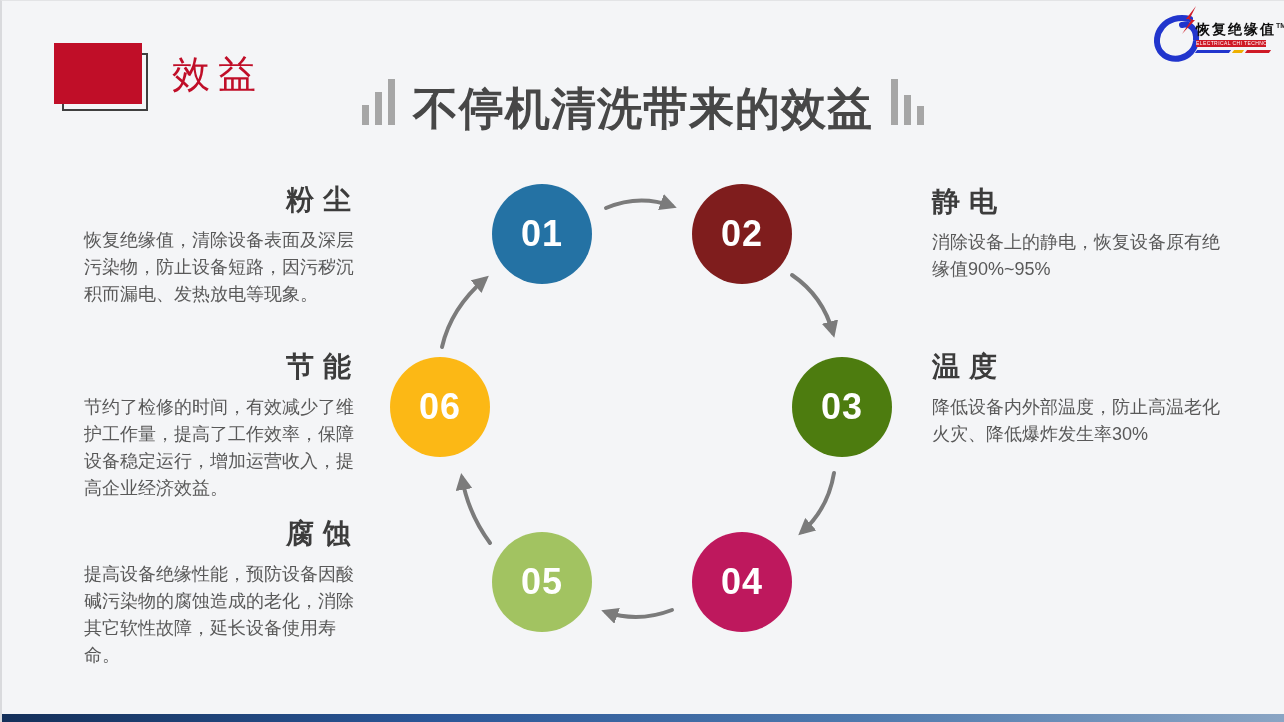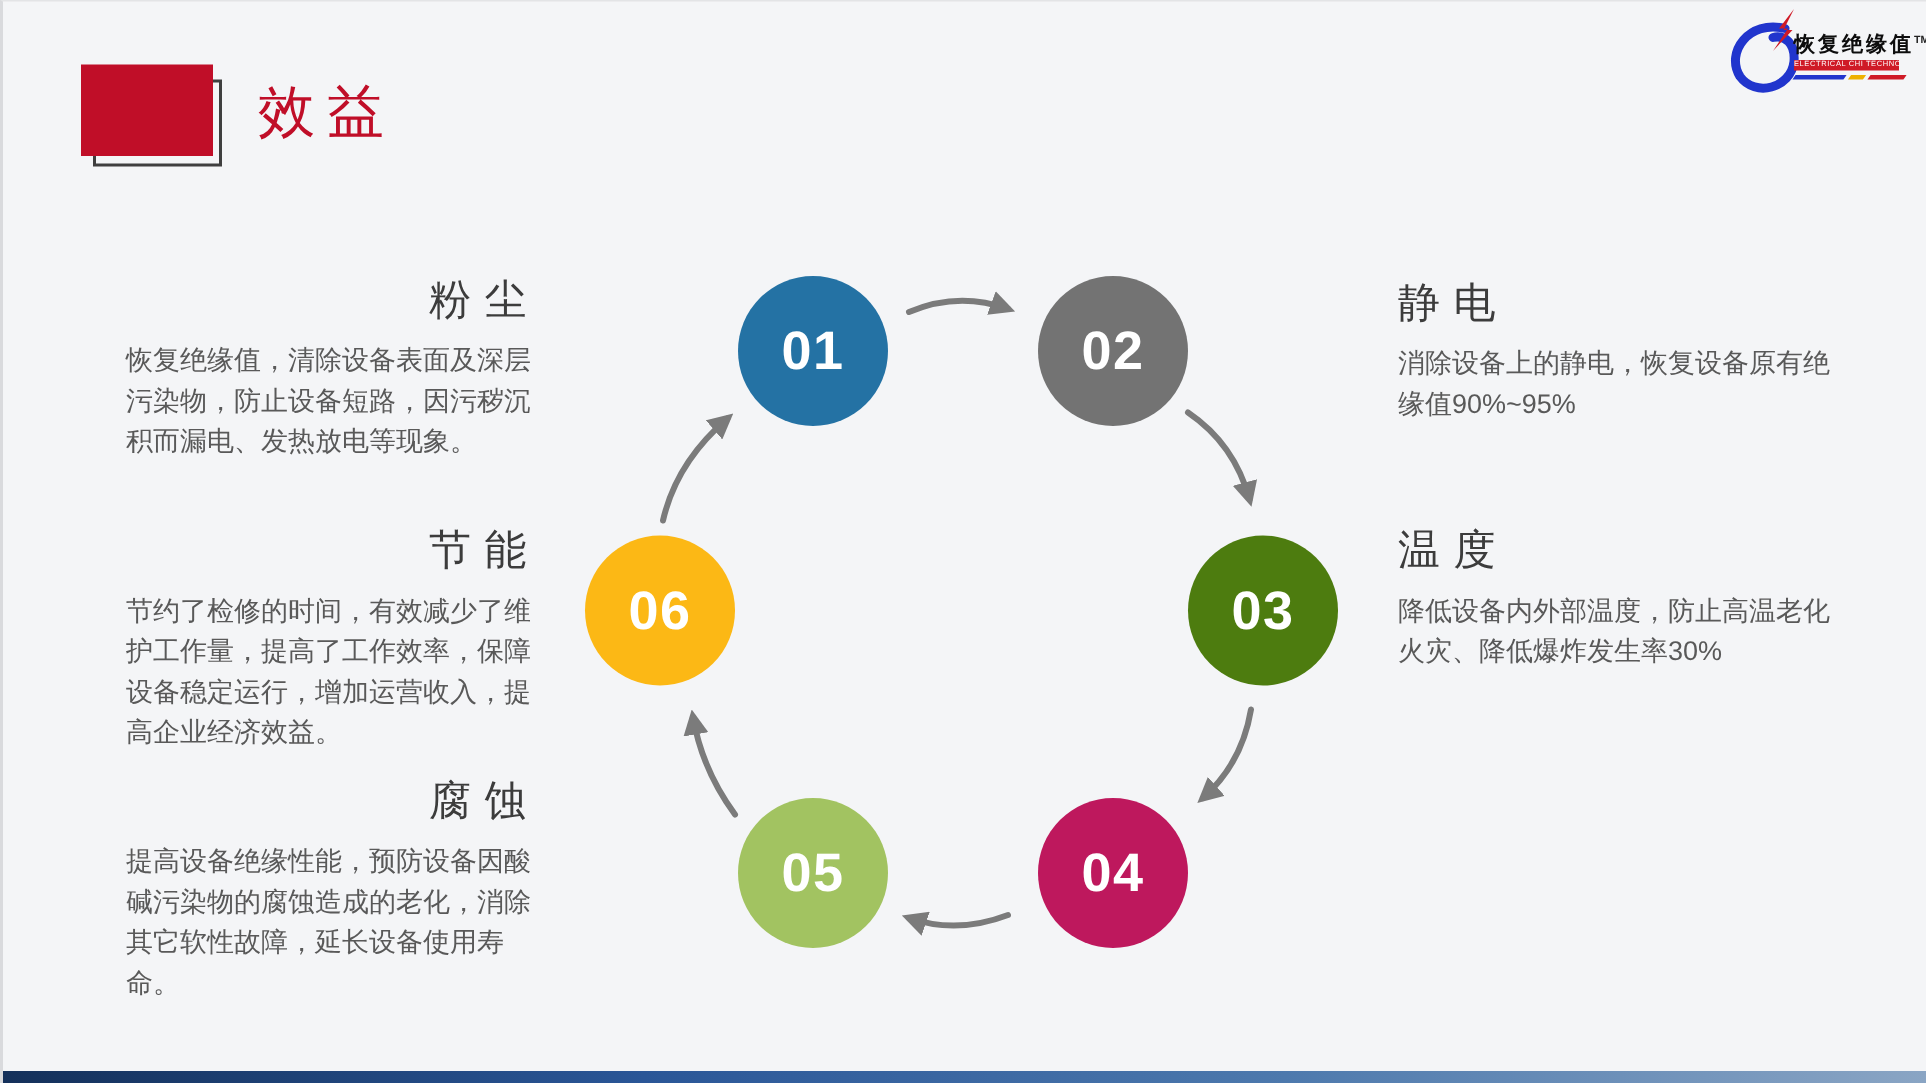--- a/index.html
+++ b/index.html
@@ -52,21 +52,21 @@
     color:#fff;font-size:36px;font-weight:bold;letter-spacing:1px;
   }
   .c1{left:490px;top:183px}.c2{left:690px;top:183px}.c3{left:790px;top:356px}
   .c4{left:690px;top:531px}.c5{left:490px;top:531px}.c6{left:388px;top:356px}
   .arrows{position:absolute;left:380px;top:160px;}
   .arrows path.a{fill:none;stroke:var(--arrow-gray,#7b7b7b);stroke-width:4;stroke-linecap:round;}
   
   .benefit{position:absolute;width:296px;}
   .benefit h3{
     margin:0 0 8px 0;font-size:28px;letter-spacing:9px;
-    color:var(--heading-gray,#3c3c3c);font-weight:normal;
+    color:var(--heading-gray,#3c3c3c);font-weight:bold;
   }
   .benefit p{margin:0;font-size:18px;line-height:1.5;color:var(--body-gray,#595959);}
   .left-col h3{text-align:right;}
   .bl1{left:82px;top:180px;width:276px;}
   .bl2{left:82px;top:347px;width:276px;}
   .bl3{left:82px;top:514px;width:276px;}
   .br1{left:930px;top:182px;}
   .br2{left:930px;top:347px;}
   .br3{left:930px;top:513px;}
   
@@ -75,20 +75,33 @@
 </style>
 </head>
 <body>
 
 <div class="stage">
 
   <div class="sq-outline"></div>
   <div class="sq-red"></div>
   <div class="section-label">效益</div>
 
+  <div class="title-row">
+    <span class="bars">
+        <i class="b1"></i>
+        <i class="b2"></i>
+        <i class="b3"></i>
+      </span>
+    <span class="page-title">不停机清洗带来的效益</span>
+    <span class="bars">
+        <i class="b4"></i>
+        <i class="b5"></i>
+        <i class="b6"></i>
+      </span>
+  </div>
 
   <div class="logo">
     <svg width="50" height="62" viewBox="0 0 50 62">
       <path d="M40,14 C16,8 0,30 10,46 C20,60 44,54 46,36 C47,24 40,18 32,20" fill="none" style="stroke:var(--logo-blue,#2135cd)" stroke-width="6" stroke-linecap="round"></path>
       <path d="M46,1 L36,14 L42,14 L32,29 L45,15 L39,15 Z" style="fill:var(--logo-red,#cf1a26)"></path>
     </svg>
     <div class="txt">
       <div class="brand"><span>恢复绝缘值</span><span class="tm">TM</span></div>
       <div class="eng-strip">ELECTRICAL CHI TECHNOLOGY</div>
       <div class="tricolor">
@@ -107,21 +120,21 @@
     </defs>
     <path class="a" d="M 224,47 Q 257,33 290,45" marker-end="url(#ah)"></path>
     <path class="a" d="M 410,114 Q 441,135 451,172" marker-end="url(#ah)"></path>
     <path class="a" d="M 452,312 Q 446,348 420,371" marker-end="url(#ah)"></path>
     <path class="a" d="M 290,449 Q 256,462 224,451" marker-end="url(#ah)"></path>
     <path class="a" d="M 108,382 Q 86,352 80,317" marker-end="url(#ah)"></path>
     <path class="a" d="M 60,186 Q 69,147 103,118" marker-end="url(#ah)"></path>
   </svg>
 
   <div class="circle c1" style="background: rgb(36, 114, 164);">01</div>
-  <div class="circle c2" style="background: #737373;">02</div>
+  <div class="circle c2" style="background: #7f1d1d;">02</div>
   <div class="circle c3" style="background: #4d7c0f;">03</div>
   <div class="circle c4" style="background: #be185d;">04</div>
   <div class="circle c5" style="background: rgb(162, 195, 97);">05</div>
   <div class="circle c6" style="background: rgb(252, 184, 21);">06</div>
 
   <div class="benefit left-col bl1">
     <h3>粉尘</h3>
     <p>恢复绝缘值，清除设备表面及深层污染物，防止设备短路，因污秽沉积而漏电、发热放电等现象。</p>
   </div>
   <div class="benefit left-col bl2">

